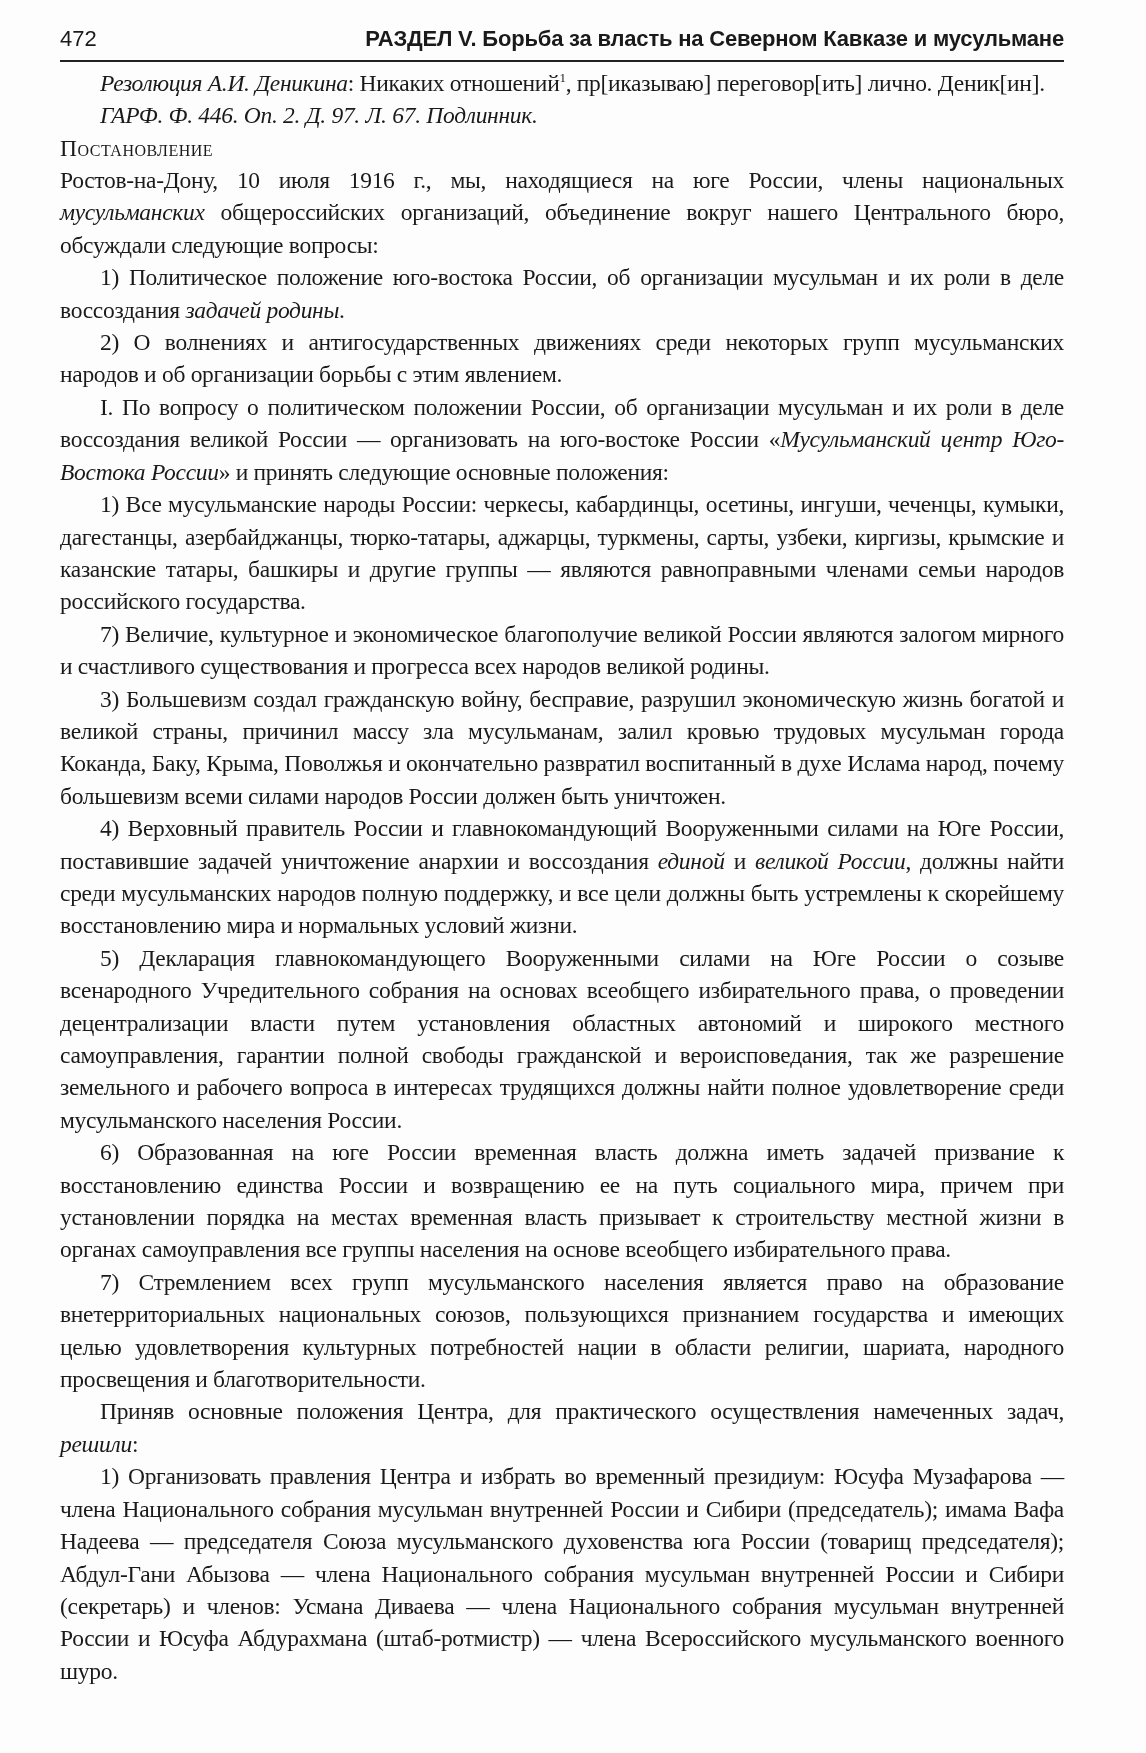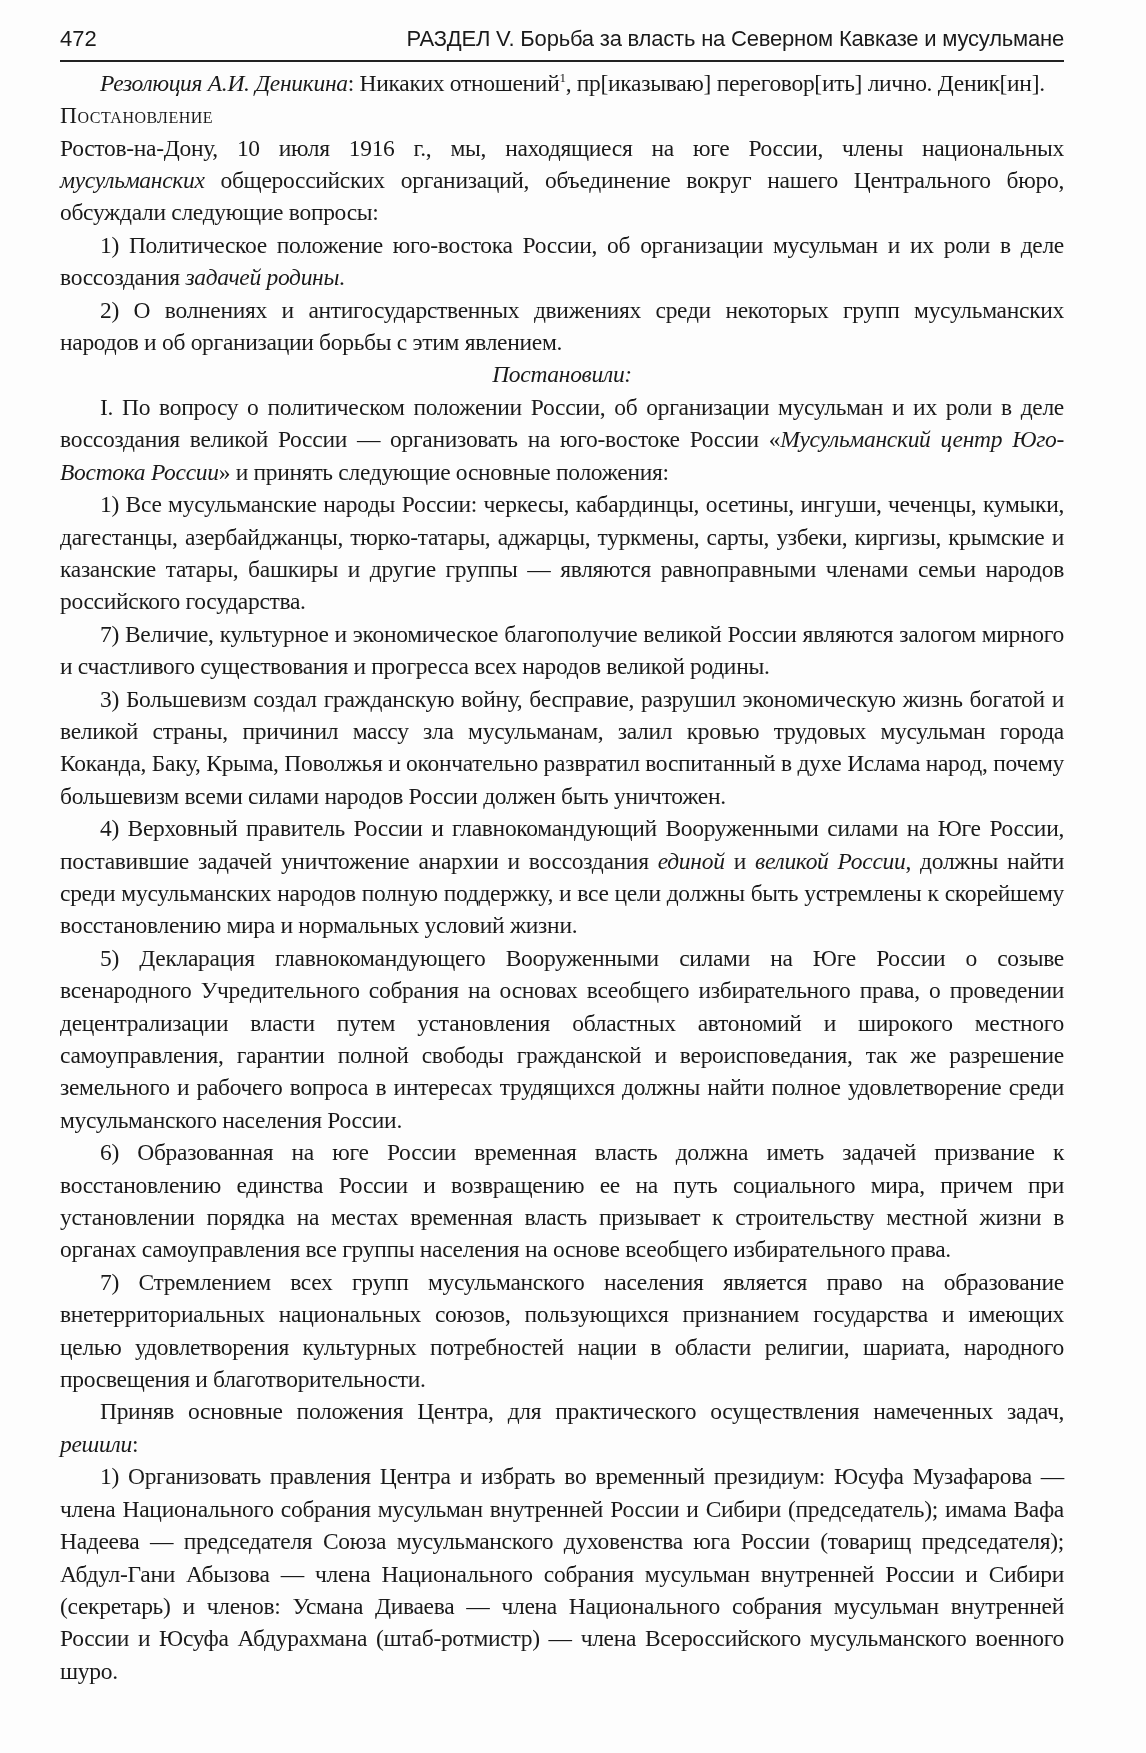--- a/index.html
+++ b/index.html
@@ -2,21 +2,21 @@
 <html><head>
 <meta charset="utf-8">
 <style>
   html, body { margin: 0; padding: 0; background: #fdfdfd; }
   body { width: 1146px; height: 1753px; position: relative; overflow: hidden; color: #1a1a1a; }
   .page { position: absolute; left: 60px; top: 22px; width: 1004px; }
   .running-head { display: flex; justify-content: space-between; align-items: flex-start;
     font-family: "Liberation Sans", sans-serif; font-size: 22px; line-height: 26px; padding-top: 4px;
     padding-bottom: 8px; border-bottom: 2px solid #222; }
   .page-num { font-weight: normal; }
-  .head-title { font-weight: normal; letter-spacing: -0.2px; }
+  .head-title { font-weight: bold; letter-spacing: -0.2px; }
   .body { font-family: "Liberation Serif", serif; font-size: 23.5px; line-height: 32.4px;
     text-align: justify; letter-spacing: -0.3px; }
   .body p { margin: 0; }
   .indent { text-indent: 40px; }
   .resolution { margin-top: 28px; }
   .archive { margin-top: 28px; font-style: italic; }
   .heading { margin-top: 28px; font-variant: small-caps; letter-spacing: 0.5px; }
   .subheading { text-align: center; font-style: italic; margin-top: 26px; }
   .mt-small { margin-top: 6px; }
   .mt-gap { margin-top: 8px; }
@@ -27,30 +27,30 @@
 
 <div class="page">
   <div class="running-head">
     <span class="page-num">472</span>
     <span class="head-title">РАЗДЕЛ V. Борьба за власть на Северном Кавказе и мусульмане</span>
   </div>
 
   <div class="body">
     <p class="indent resolution"><span class="it">Резолюция А.И. Деникина</span><span>: Никаких отношений</span><sup style="font-size:13px;">1</sup><span>, пр[иказываю] перегово­р[ить] лично. Деник[ин].</span></p>
 
+    <p class="indent archive">ГАРФ. Ф. 446. Оп. 2. Д. 97. Л. 67. Подлинник.</p>
 
     <p class="heading">Постановление</p>
 
     <p><span>Ростов-на-Дону, 10 июля 1916 г., мы, находящиеся на юге России, члены национальных </span><i>мусульманских</i><span> общероссийских организаций, объединение вокруг нашего Центрального бюро, обсуждали следующие вопросы:</span></p>
 
     <p class="indent mt-small"><span>1) Политическое положение юго-востока России, об организации мусульман и их роли в деле воссоздания </span><i>задачей родины</i><span>.</span></p>
 
     <p class="indent mt-small">2) О волнениях и антигосударственных движениях среди некоторых групп мусульманских народов и об организации борьбы с этим явлением.</p>
 
-    <p class="subheading">Постановили:</p>
 
     <p class="indent"><span>I. По вопросу о политическом положении России, об организации мусульман и их роли в деле воссоздания великой России — организовать на юго-востоке России «</span><i>Мусульманский центр Юго-Востока России</i><span>» и принять следующие основные положения:</span></p>
 
     <p class="indent mt-small">1) Все мусульманские народы России: черкесы, кабардинцы, осетины, ингуши, чеченцы, кумыки, дагестанцы, азербайджанцы, тюрко-татары, аджарцы, туркмены, сарты, узбеки, киргизы, крымские и казанские татары, башкиры и другие группы — являются равноправными членами семьи народов российского государства.</p>
     <p class="indent mt-small">7) Величие, культурное и экономическое благополучие великой России являются залогом мирного и счастливого существования и прогресса всех народов великой родины.</p>
     <p class="indent mt-small">3) Большевизм создал гражданскую войну, бесправие, разрушил экономическую жизнь богатой и великой страны, причинил массу зла мусульманам, залил кровью трудовых мусульман города Коканда, Баку, Крыма, Поволжья и окончательно развратил воспитанный в духе Ислама народ, почему большевизм всеми силами народов России должен быть уничтожен.</p>
 
     <p class="indent mt-small"><span>4) Верховный правитель России и главнокомандующий Вооруженными силами на Юге России, поставившие задачей уничтожение анархии и воссоздания </span><i>единой</i><span> и </span><i>великой России</i><span>, должны найти среди мусульманских народов полную поддержку, и все цели должны быть устремлены к скорейшему восстановлению мира и нормальных условий жизни.</span></p>
 
     <p class="indent mt-small">5) Декларация главнокомандующего Вооруженными силами на Юге России о созыве всенародного Учредительного собрания на основах всеобщего избирательного права, о проведении децентрализации власти путем установления областных автономий и широкого местного самоуправления, гарантии полной свободы гражданской и вероисповедания, так же разрешение земельного и рабочего вопроса в интересах трудящихся должны найти полное удовлетворение среди мусульманского населения России.</p>

